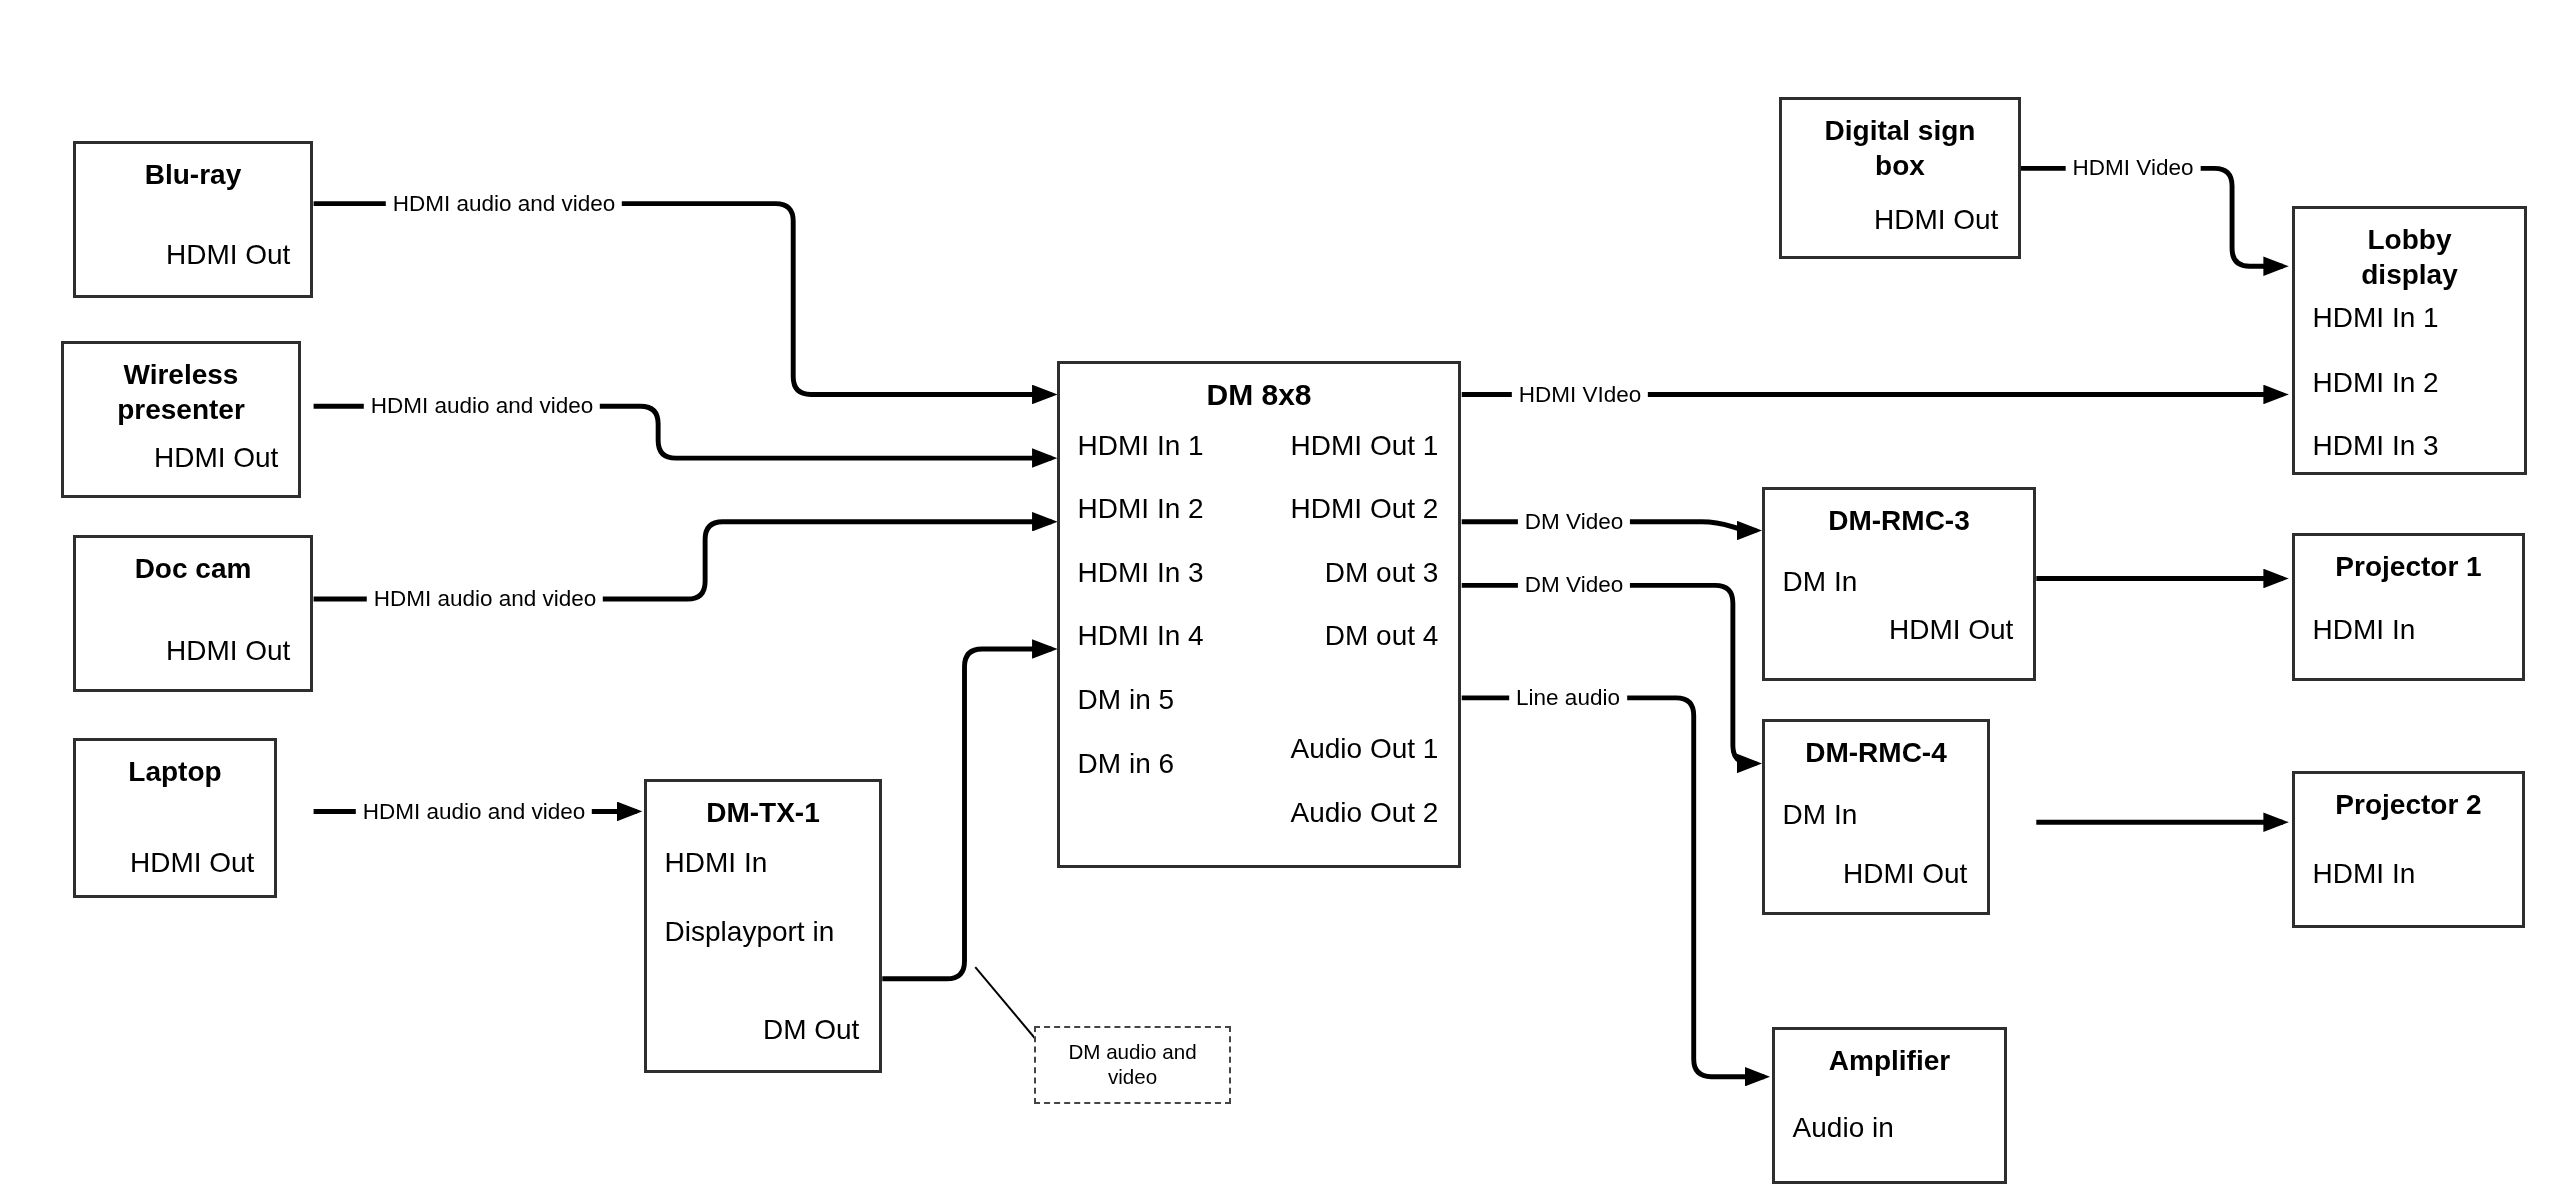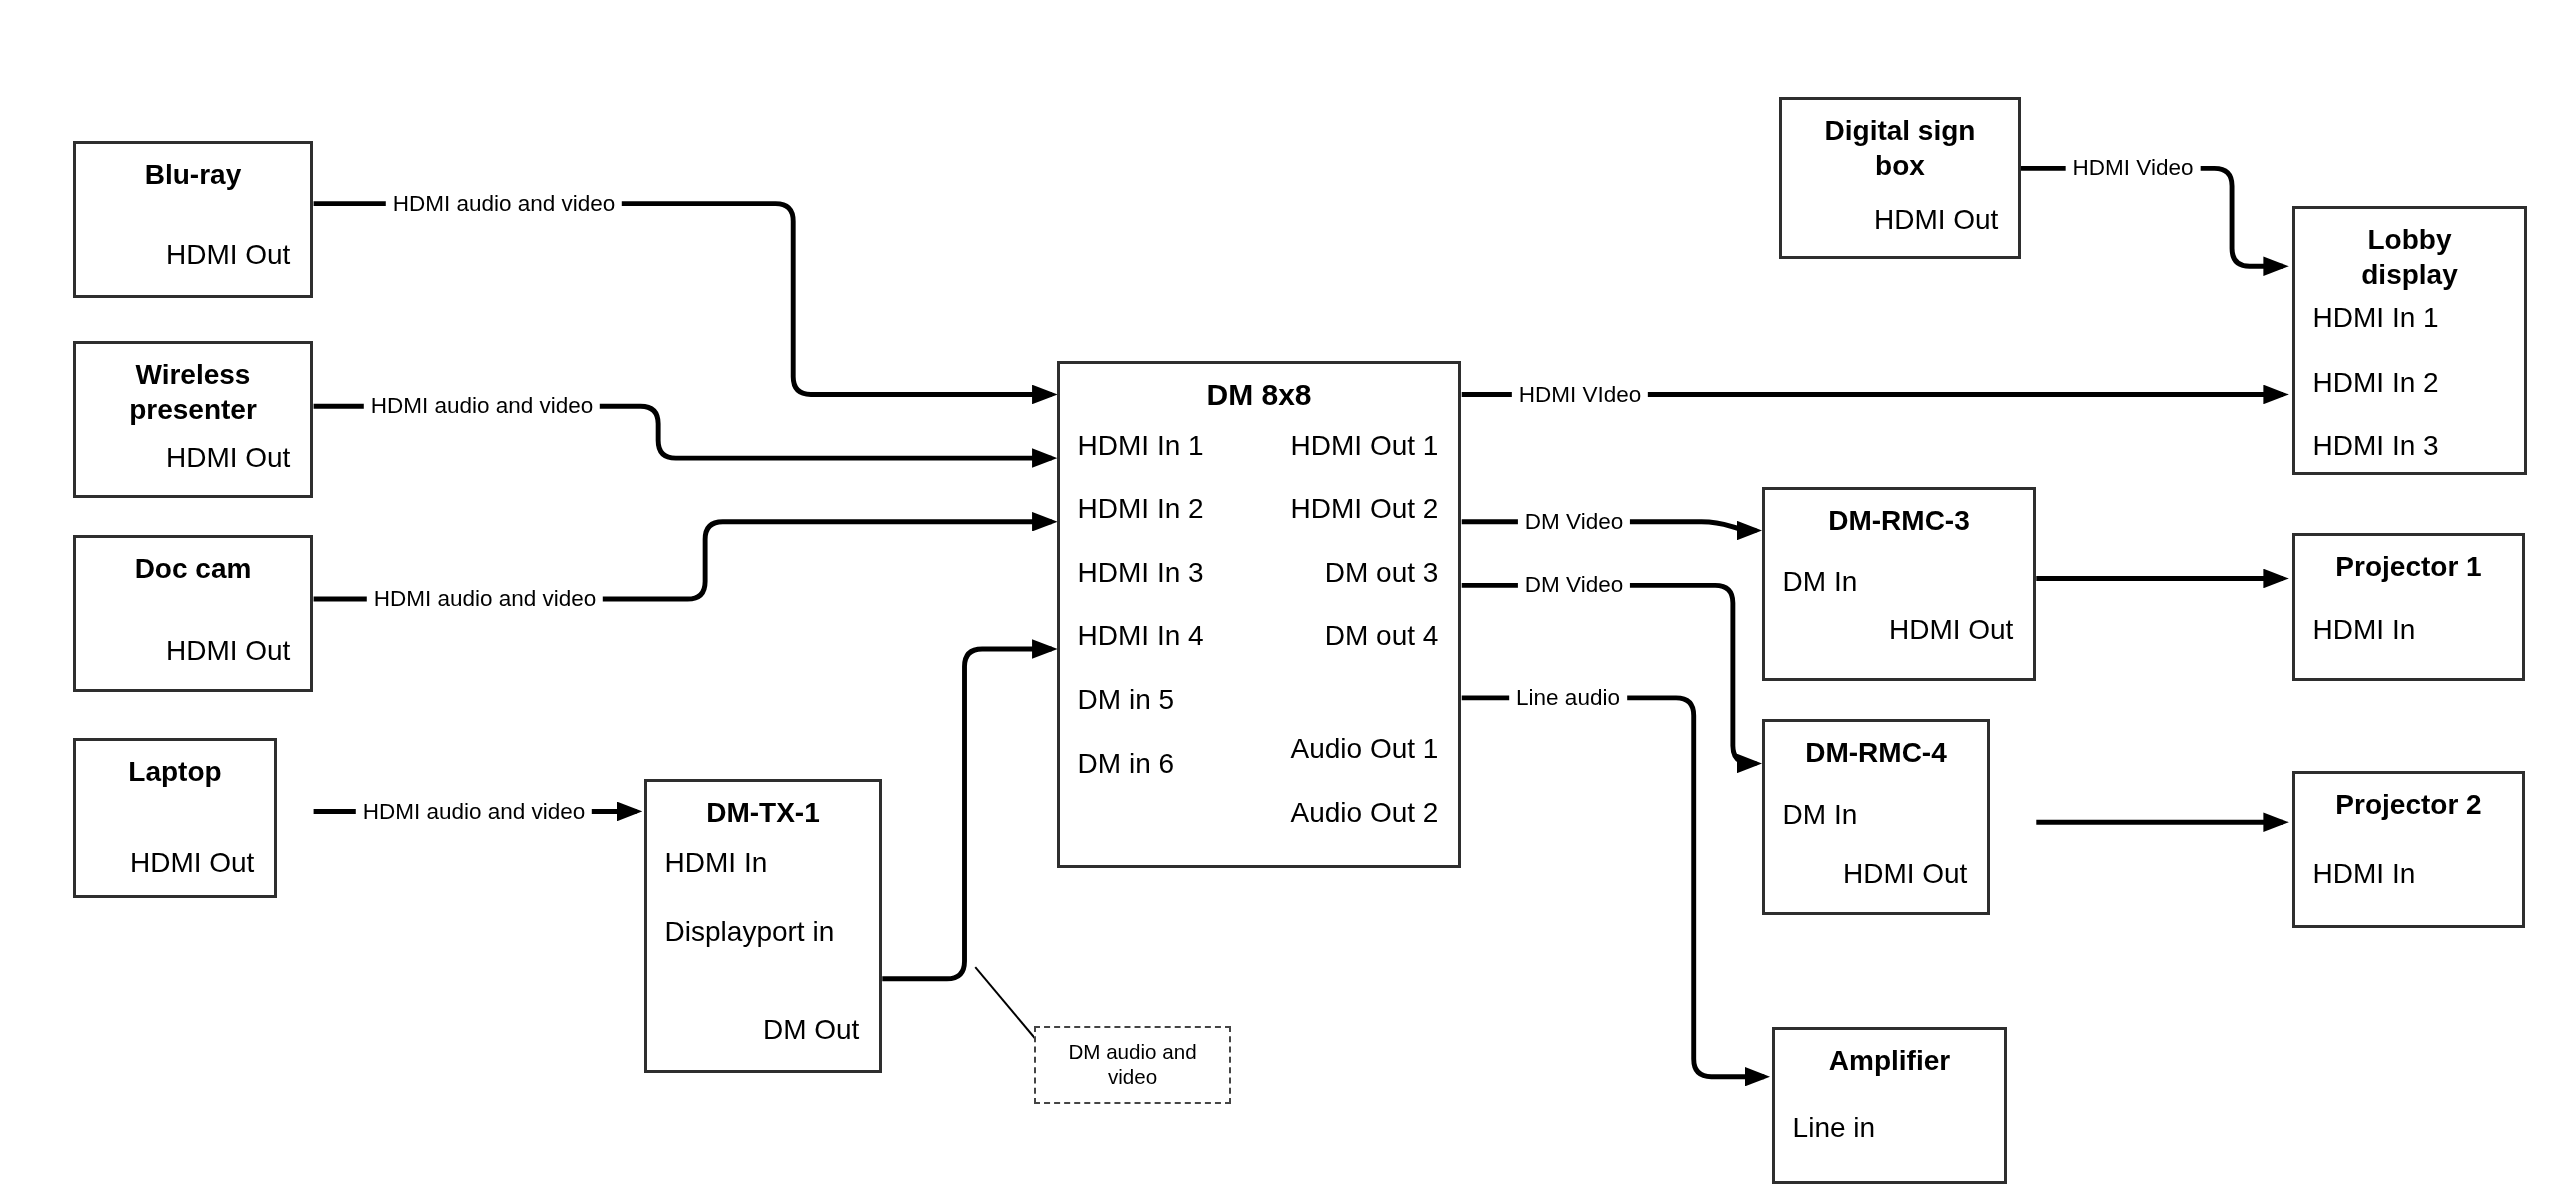--- a/index.html
+++ b/index.html
@@ -47,21 +47,21 @@
       <path d="M2080,840 H2332" marker-end="url(#arrow)"></path>
       <path d="M996,988 L1058,1062" stroke-width="2"></path>
     </g>
   </svg>
 
   <div class="box" style="left:73px;top:93px;width:240px;height:157px">
     <div class="title"><span>Blu-ray</span></div>
     <div class="port pr" style="top:98px">HDMI Out</div>
   </div>
 
-  <div class="box" style="left:73px;top:293px;width:240px;height:157px">
+  <div class="box" style="left:61px;top:293px;width:240px;height:157px">
     <div class="title"><span>Wireless presenter</span></div>
     <div class="port pr" style="top:101px">HDMI Out</div>
   </div>
 
   <div class="box" style="left:73px;top:487px;width:240px;height:157px">
     <div class="title"><span>Doc cam</span></div>
     <div class="port pr" style="top:100px">HDMI Out</div>
   </div>
 
   <div class="box" style="left:73px;top:690px;width:204px;height:160px">
@@ -121,21 +121,21 @@
     <div class="port pr" style="top:139px">HDMI Out</div>
   </div>
 
   <div class="box" style="left:2292px;top:723px;width:233px;height:157px">
     <div class="title"><span>Projector 2</span></div>
     <div class="port pl" style="top:87px">HDMI In</div>
   </div>
 
   <div class="box" style="left:1772px;top:979px;width:235px;height:157px">
     <div class="title"><span>Amplifier</span></div>
-    <div class="port pl" style="top:85px">Line in</div>
+    <div class="port pl" style="top:85px">Audio in</div>
   </div>
 
   <span class="elabel" style="left:504px;top:204px">HDMI audio and video</span>
   <span class="elabel" style="left:482px;top:406px">HDMI audio and video</span>
   <span class="elabel" style="left:485px;top:599px">HDMI audio and video</span>
   <span class="elabel" style="left:474px;top:812px">HDMI audio and video</span>
   <span class="elabel" style="left:1580px;top:395px">HDMI VIdeo</span>
   <span class="elabel" style="left:1574px;top:522px">DM Video</span>
   <span class="elabel" style="left:1574px;top:585px">DM Video</span>
   <span class="elabel" style="left:1568px;top:698px">Line audio</span>

